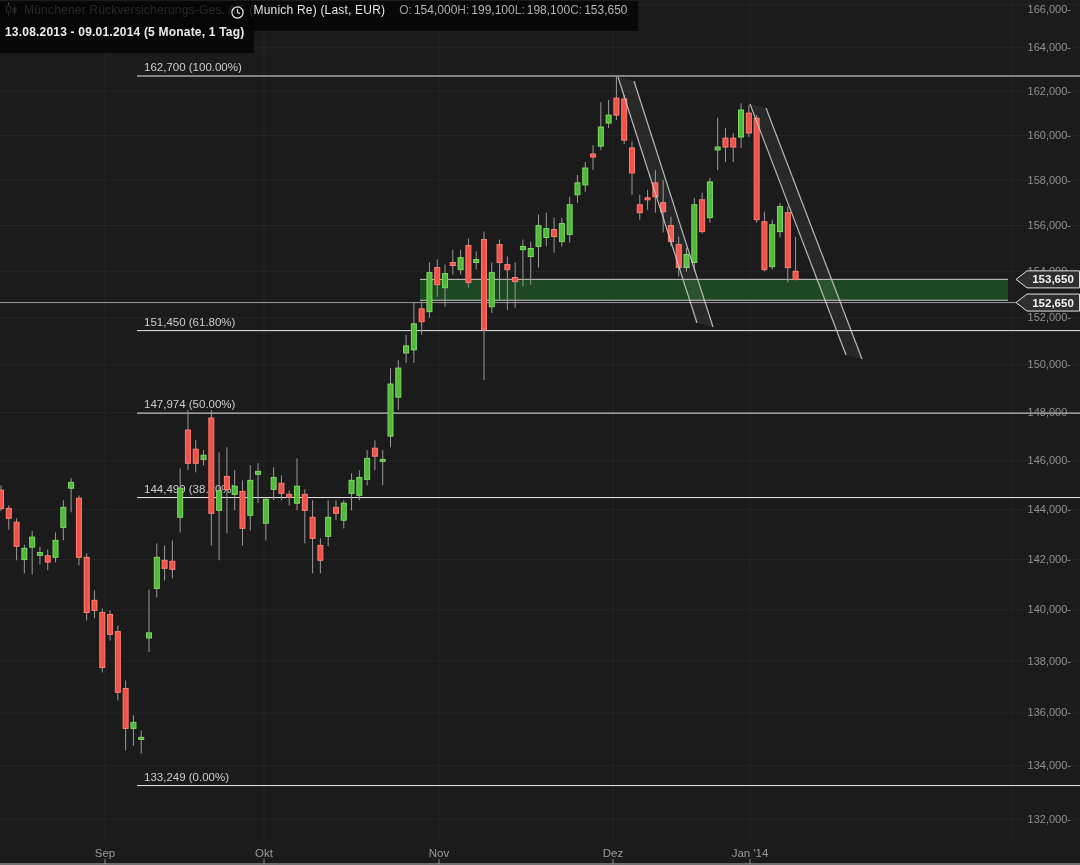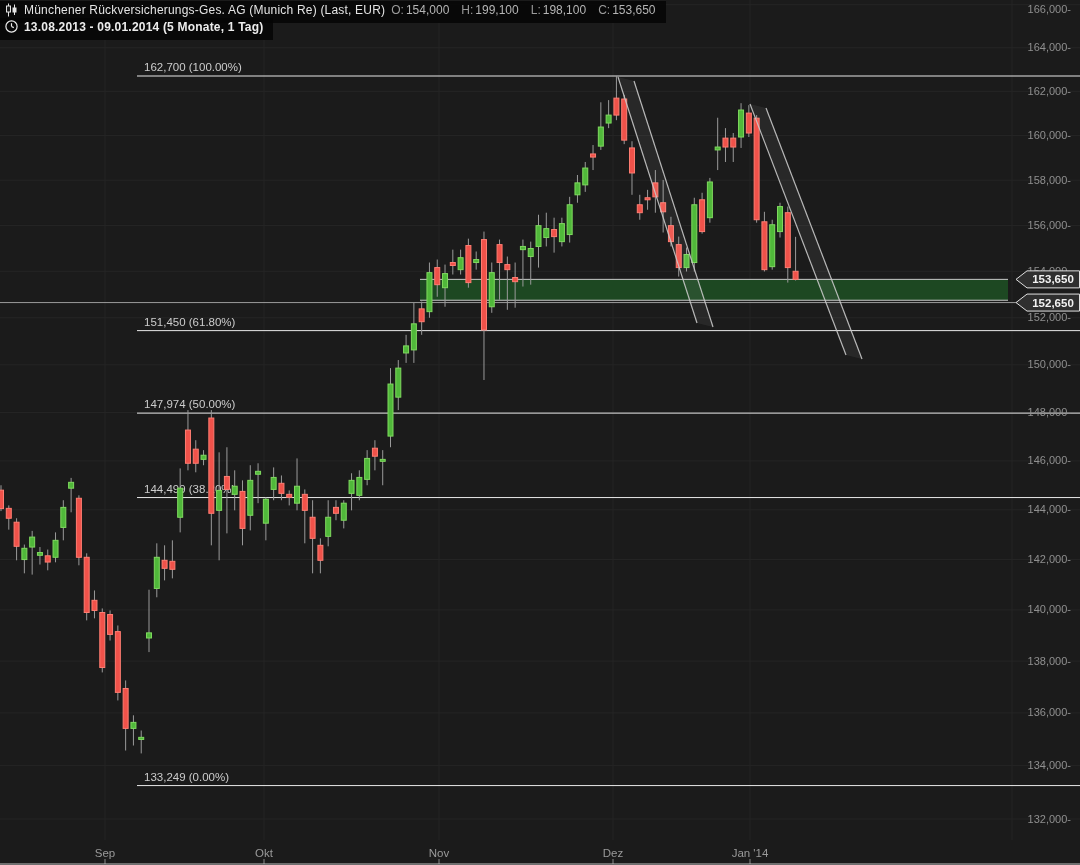--- a/index.html
+++ b/index.html
@@ -1,22 +1,22 @@
 <!DOCTYPE html>
 <html><head>
 <meta charset="utf-8">
 <style>
   html,body{margin:0;padding:0;background:#1b1b1b;width:1080px;height:865px;overflow:hidden;}
   #stage{position:relative;width:1080px;height:865px;background:#1b1b1b;font-family:"Liberation Sans",sans-serif;}
   #chart-svg{position:absolute;left:0;top:0;}
-  .hdr{position:absolute;left:0;display:flex;align-items:flex-start;gap:6px;background:rgba(5,5,5,0.85);padding:2px 10px 6px 5px;width:max-content;z-index:5;}
+  .hdr{position:absolute;left:0;display:flex;align-items:flex-end;gap:6px;background:rgba(5,5,5,0.85);padding:2px 10px 14px 5px;width:max-content;z-index:5;}
   #hdr1{top:1px;}
-  #hdr2{top:18px;}
+  #hdr2{top:4px;flex-direction:column;}
   .title-txt{color:#e4e4e4;font-size:12px;letter-spacing:0.2px;}
-  .ohlc{display:flex;gap:12px;margin-left:0;}
+  .ohlc{display:flex;margin-left:8px;}
   .ohlc span{color:#b5b5b5;font-size:12px;}
   .ohlc .lb{color:#9b9b9b;margin-right:2px;}
   .period-txt{color:#ececec;font-size:12px;font-weight:bold;letter-spacing:0.2px;}
   svg text{font-family:"Liberation Sans",sans-serif;}
 </style>
 </head>
 <body>
 
 <div id="stage">
   <svg id="chart-svg" width="1080" height="865">

